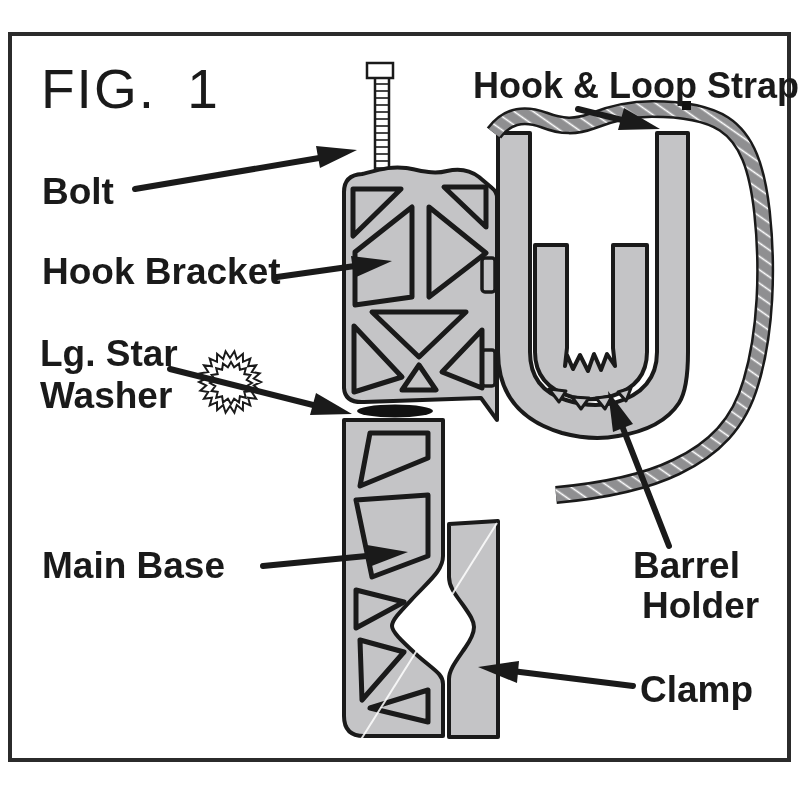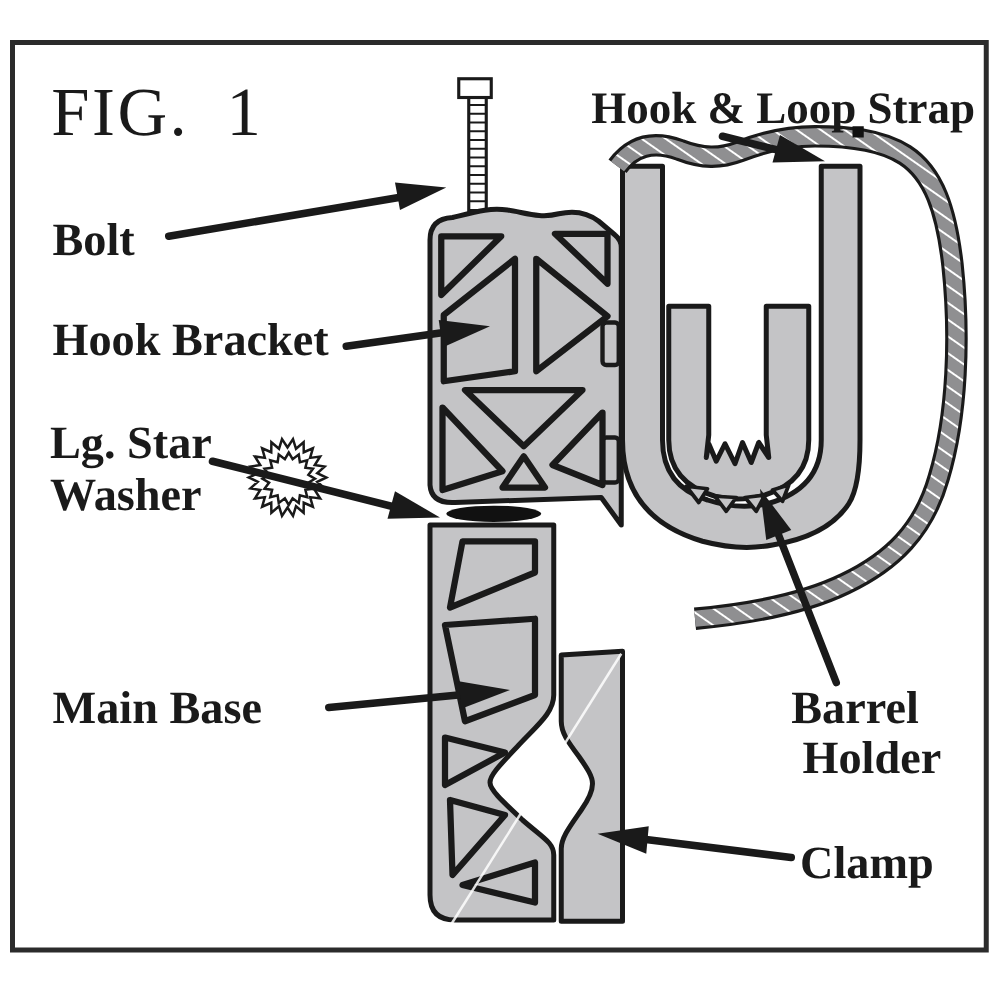--- a/index.html
+++ b/index.html
@@ -1,17 +1,17 @@
 <!DOCTYPE html>
 <html style="--part_fill: #c4c4c6; --outline: #1a1a1a; --strap_fill: #8f8f91; --background: #ffffff; --frame: #2b2b2b;"><head>
 <meta charset="utf-8">
 <style>
   html,body{margin:0;padding:0;background:#fff;}
   .canvas{position:relative;width:800px;height:800px;background:var(--background,#fff);overflow:hidden;
-          font-family:Liberation Serif, serif;}
+          font-family:Liberation Sans, sans-serif;}
   svg{position:absolute;left:0;top:0;}
   .part{fill:var(--part_fill);stroke:var(--outline);stroke-width:4;stroke-linejoin:round;}
   .rib{fill:none;stroke:var(--outline);stroke-width:5;stroke-linejoin:round;stroke-linecap:round;}
   .rib-thin{fill:none;stroke:var(--outline);stroke-width:3.5;stroke-linejoin:round;}
   .tooth{fill:var(--part_fill);stroke:var(--outline);stroke-width:3;stroke-linejoin:round;}
   .arrow-line{stroke:var(--outline);stroke-width:6;stroke-linecap:round;}
   .arrow-head{fill:var(--outline);}
   .label{fill:var(--outline);font-weight:bold;font-size:37px;}
   .label-strap{font-size:36px;}
   .fig-title{fill:var(--outline);font-weight:normal;font-size:55px;letter-spacing:2px;word-spacing:14px;}

